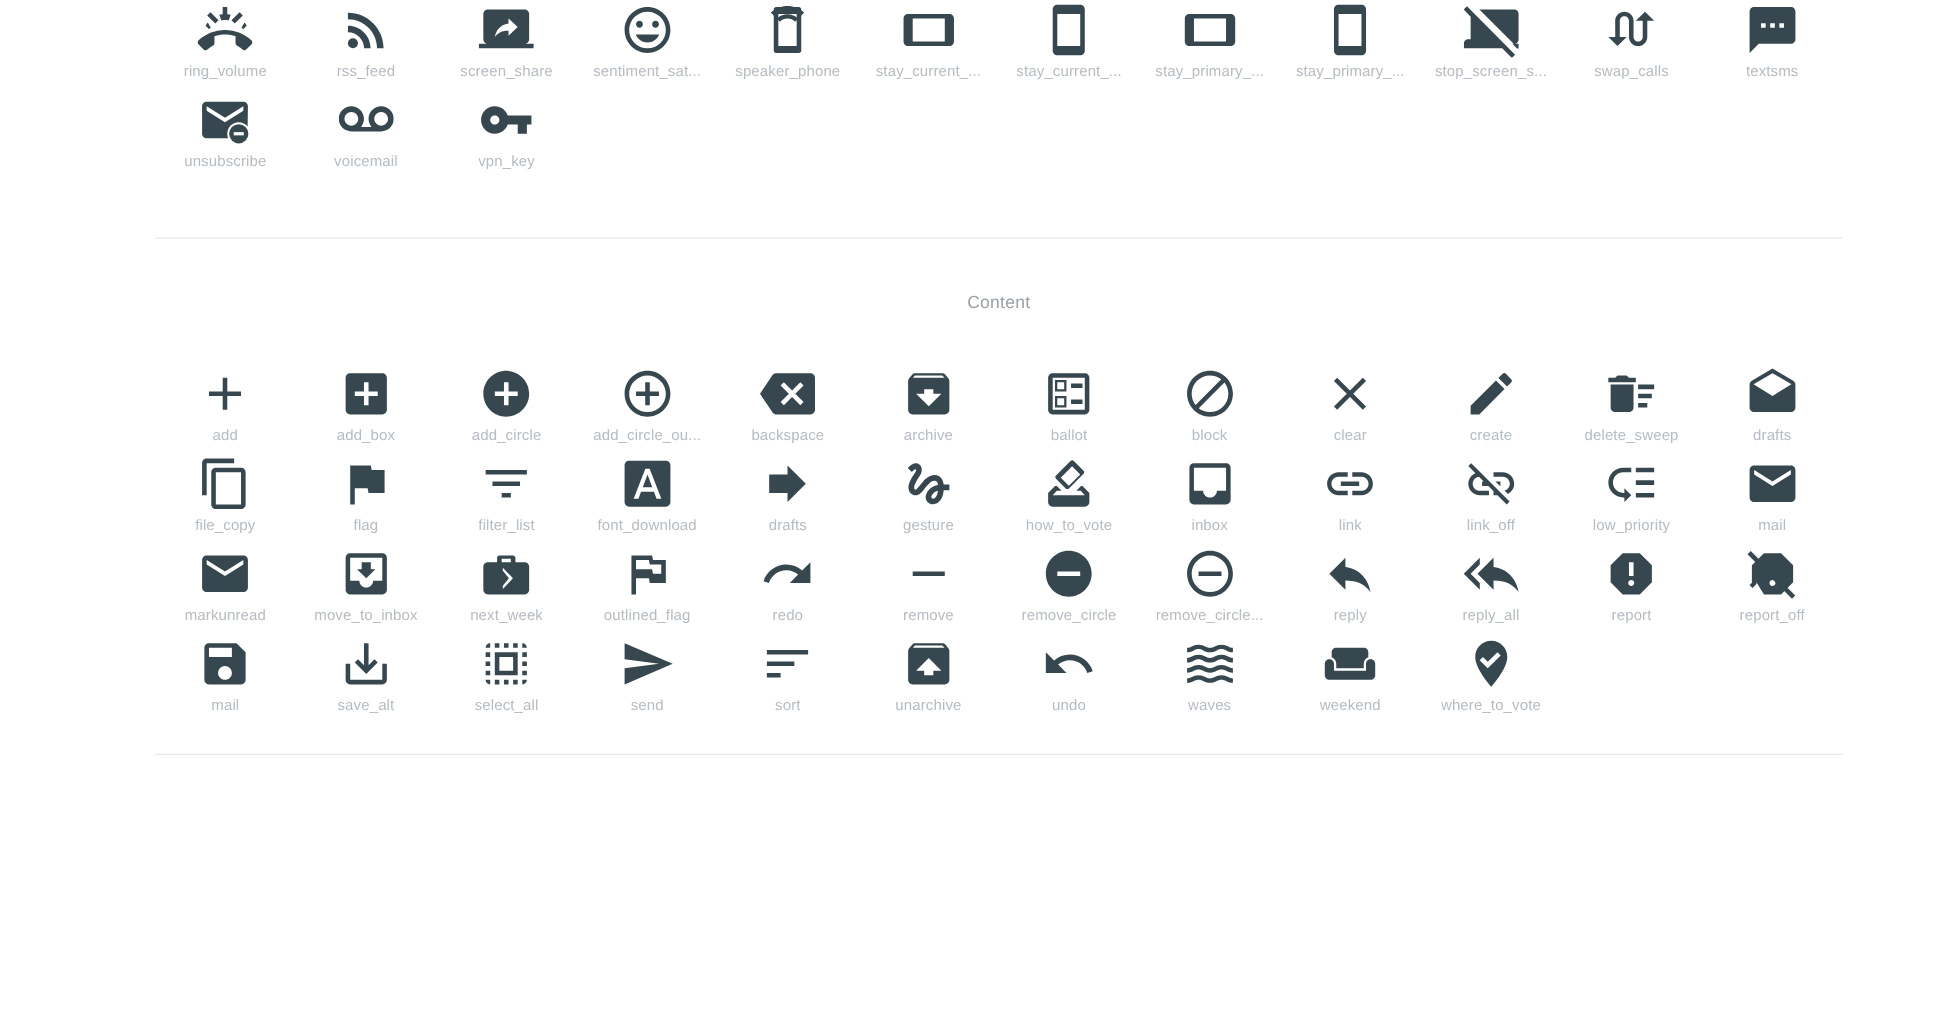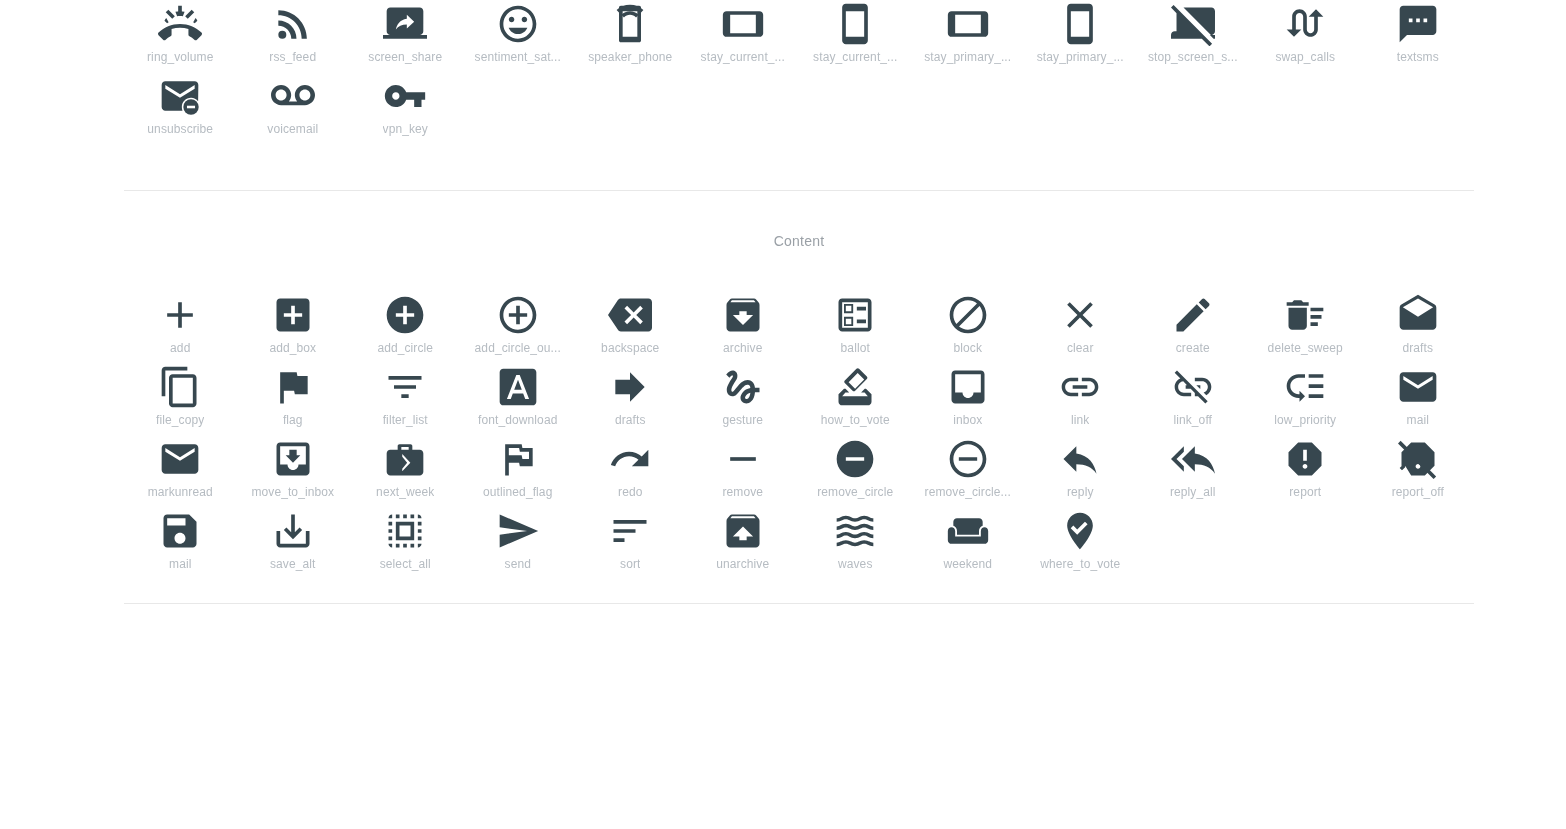--- a/index.html
+++ b/index.html
@@ -554,20 +554,28 @@
             <div class="icon-glyph">
               <svg width="44" height="44" viewBox="0 0 24 24" fill="currentColor">
                 <path d="M20.55 5.22l-1.39-1.68C18.88 3.21 18.47 3 18 3H6c-.47 0-.88.21-1.15.55L3.46 5.22C3.17 5.57 3 6.01 3 6.5V19c0 1.1.9 2 2 2h14c1.1 0 2-.9 2-2V6.5c0-.49-.17-.93-.45-1.28zM12 9.5l5.5 5.5H14v2h-4v-2H6.5L12 9.5zM5.12 5l.82-1h12l.93 1H5.12z"></path>
               </svg>
             </div>
             <div class="icon-label">unarchive</div>
           </div>
           <div class="icon-cell">
             <div class="icon-glyph">
               <svg width="44" height="44" viewBox="0 0 24 24" fill="currentColor">
+                <path d="M12.5 8c-2.65 0-5.05.99-6.9 2.6L2 7v9h9l-3.62-3.62c1.39-1.16 3.16-1.88 5.12-1.88 3.54 0 6.55 2.31 7.6 5.5l2.37-.78C21.08 11.03 17.15 8 12.5 8z"></path>
+              </svg>
+            </div>
+            <div class="icon-label">undo</div>
+          </div>
+          <div class="icon-cell">
+            <div class="icon-glyph">
+              <svg width="44" height="44" viewBox="0 0 24 24" fill="currentColor">
                 <path d="M17 16.99c-1.35 0-2.2.42-2.95.8-.65.33-1.18.6-2.05.6-.9 0-1.4-.25-2.05-.6-.75-.38-1.57-.8-2.95-.8s-2.2.42-2.95.8c-.65.33-1.17.6-2.05.6v1.95c1.35 0 2.2-.42 2.95-.8.65-.33 1.17-.6 2.05-.6s1.4.25 2.05.6c.75.38 1.57.8 2.95.8s2.2-.42 2.95-.8c.65-.33 1.17-.6 2.05-.6.9 0 1.4.25 2.05.6.75.38 1.57.8 2.95.8v-1.95c-.9 0-1.4-.25-2.05-.6-.75-.38-1.6-.8-2.95-.8zm0-4.45c-1.35 0-2.2.43-2.95.8-.65.32-1.18.6-2.05.6-.9 0-1.4-.25-2.05-.6-.75-.37-1.57-.8-2.95-.8s-2.2.43-2.95.8c-.65.32-1.17.6-2.05.6v1.95c1.35 0 2.2-.43 2.95-.8.65-.35 1.15-.6 2.05-.6s1.4.25 2.05.6c.75.38 1.57.8 2.95.8s2.2-.43 2.95-.8c.65-.35 1.15-.6 2.05-.6s1.4.25 2.05.6c.75.38 1.57.8 2.95.8v-1.95c-.9 0-1.4-.25-2.05-.6-.75-.38-1.6-.8-2.95-.8zm2.95-8.08c-.75-.38-1.58-.8-2.95-.8s-2.2.42-2.95.8c-.65.32-1.18.6-2.05.6-.9 0-1.4-.25-2.05-.6-.75-.38-1.57-.8-2.95-.8s-2.2.42-2.95.8c-.65.33-1.17.6-2.05.6v1.93c1.35 0 2.2-.43 2.95-.8.65-.33 1.18-.6 2.05-.6s1.4.25 2.05.6c.75.38 1.57.8 2.95.8s2.2-.43 2.95-.8c.65-.32 1.18-.6 2.05-.6.9 0 1.4.25 2.05.6.75.38 1.57.8 2.95.8V5.04c-.9 0-1.4-.25-2.05-.58zM17 8.09c-1.35 0-2.2.43-2.95.8-.65.35-1.15.6-2.05.6s-1.4-.25-2.05-.6c-.75-.38-1.57-.8-2.95-.8s-2.2.43-2.95.8c-.65.35-1.15.6-2.05.6v1.95c1.35 0 2.2-.43 2.95-.8.65-.32 1.18-.6 2.05-.6s1.4.25 2.05.6c.75.38 1.57.8 2.95.8s2.2-.43 2.95-.8c.65-.32 1.18-.6 2.05-.6s1.4.25 2.05.6c.75.38 1.57.8 2.95.8V9.49c-.9 0-1.4-.25-2.05-.6-.75-.38-1.6-.8-2.95-.8z"></path>
               </svg>
             </div>
             <div class="icon-label">waves</div>
           </div>
           <div class="icon-cell">
             <div class="icon-glyph">
               <svg width="44" height="44" viewBox="0 0 24 24" fill="currentColor">
                 <path d="M21 10c-1.1 0-2 .9-2 2v3H5v-3c0-1.1-.9-2-2-2s-2 .9-2 2v5c0 1.1.9 2 2 2h18c1.1 0 2-.9 2-2v-5c0-1.1-.9-2-2-2zm-3-5H6c-1.1 0-2 .9-2 2v2.15c1.16.41 2 1.51 2 2.82V14h12v-2.03c0-1.3.84-2.4 2-2.82V7c0-1.1-.9-2-2-2z"></path>
               </svg>

